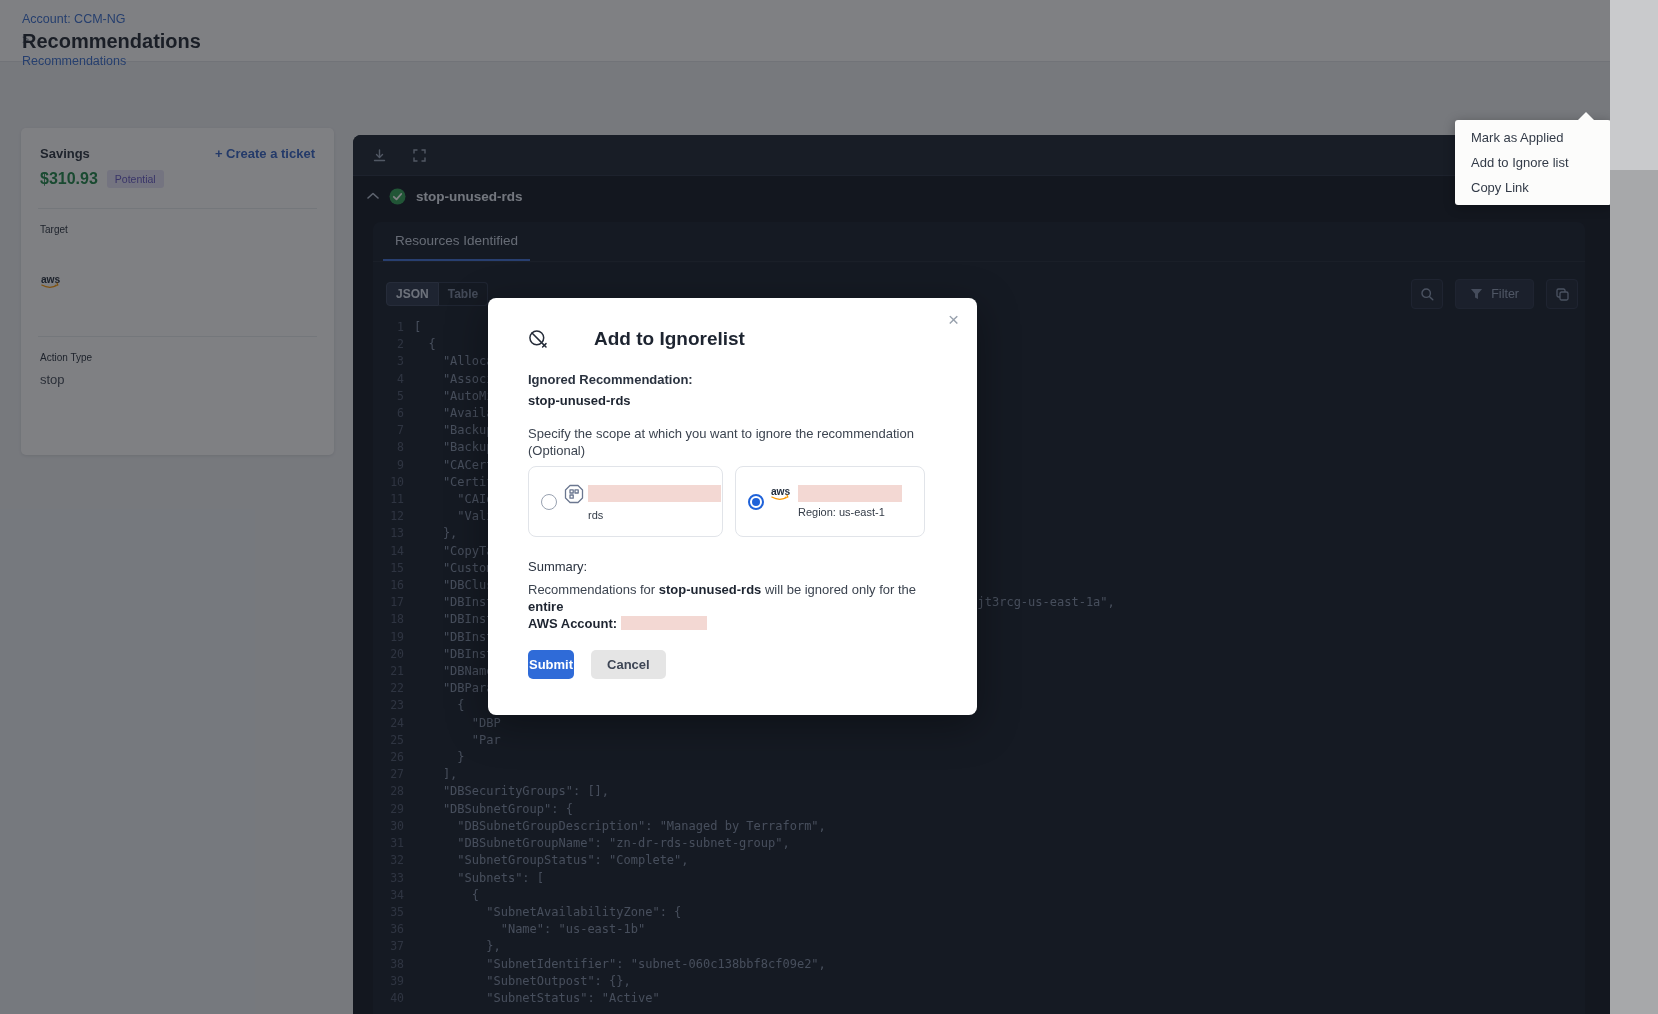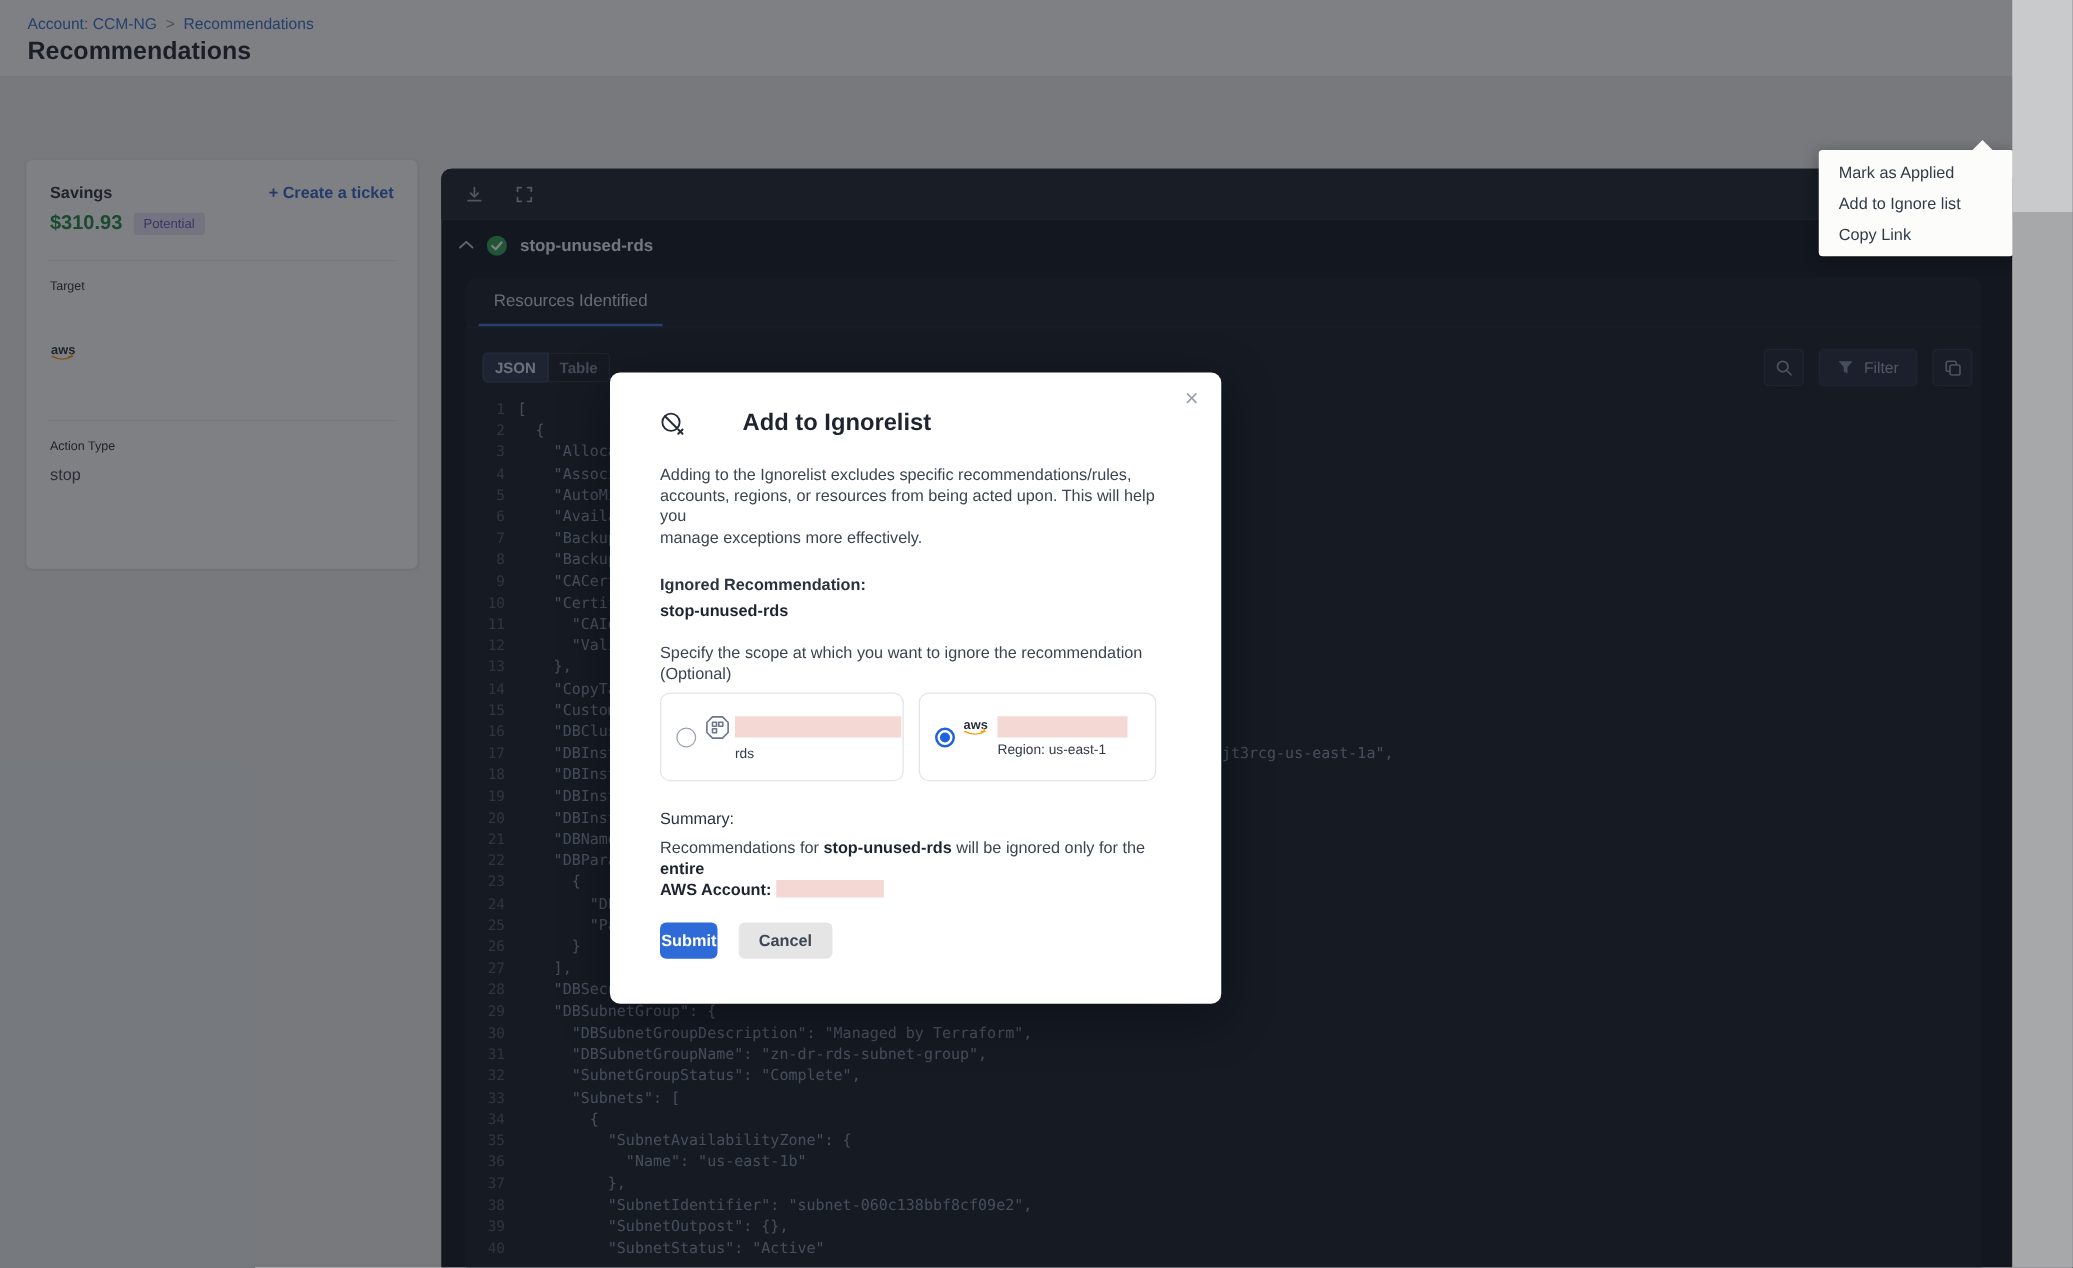--- a/index.html
+++ b/index.html
@@ -6,21 +6,21 @@
   html,body { width:1658px; height:1014px; overflow:hidden; background:#b0b1b3;
     font-family:"Liberation Sans", sans-serif; }
   .app { position:absolute; left:0; top:0; width:1610px; height:1014px;
     background:#edeff2; overflow:hidden; }
   .right-strip { position:absolute; left:1610px; top:0; width:48px; height:1014px;
     background:linear-gradient(#c9cacc 0 170px, #a7a8aa 170px); }
 
   
   .page-header { position:absolute; left:0; top:0; width:100%; height:62px;
     background:#ffffff; border-bottom:1px solid #e0e3e7; }
-  .breadcrumb { position:absolute; left:22px; top:12px; font-size:12.5px; display:flex; gap:7px; }
+  .breadcrumb { position:absolute; left:22px; top:12px; font-size:12.5px; display:flex; gap:7px;flex-direction:column; }
   .crumb-link { color:#3a6fd0; cursor:pointer; }
   .crumb-sep { color:#8b93a0; }
   .page-title { position:absolute; left:22px; top:30px; font-size:20px; font-weight:700; color:#1f2732; }
 
   
   .rec-header { position:absolute; left:0; top:62px; width:100%; height:66px; }
   .aws-logo svg { display:block; }
   .rec-aws { position:absolute; left:22px; top:77px; }
   .rec-name { position:absolute; left:50px; top:75px; font-size:14px; font-weight:700; color:#222936; }
   .rec-sub  { position:absolute; left:50px; top:93px; font-size:10.5px; color:#70798a; }
@@ -433,25 +433,20 @@
       <span style="display:flex;">
         <svg width="20" height="20" viewBox="0 0 20 20" fill="none" stroke="#252c39" stroke-width="1.5" stroke-linecap="round">
           <circle cx="8.8" cy="8.8" r="6.9"></circle>
           <path d="M4 4 L13.6 13.6"></path>
           <path d="M14.6 14.6 L18 18"></path>
             <path d="M18 14.6 L14.6 18"></path>
         </svg>
       </span>
       <span class="m-title">Add to Ignorelist</span>
     </div>
-    <div class="m-desc">
-      <span>Adding to the Ignorelist excludes specific recommendations/rules,</span>
-      <span>accounts, regions, or resources from being acted upon. This will help you</span>
-      <span>manage exceptions more effectively.</span>
-    </div>
     <div class="m-ign-label">Ignored Recommendation:</div>
     <div class="m-ign-value">stop-unused-rds</div>
     <div class="m-scope">
       <span>Specify the scope at which you want to ignore the recommendation</span>
       <span>(Optional)</span>
     </div>
     <div class="cards">
       <div class="scope-card c1">
         <span class="radio"></span>
         <div class="scope-body">

